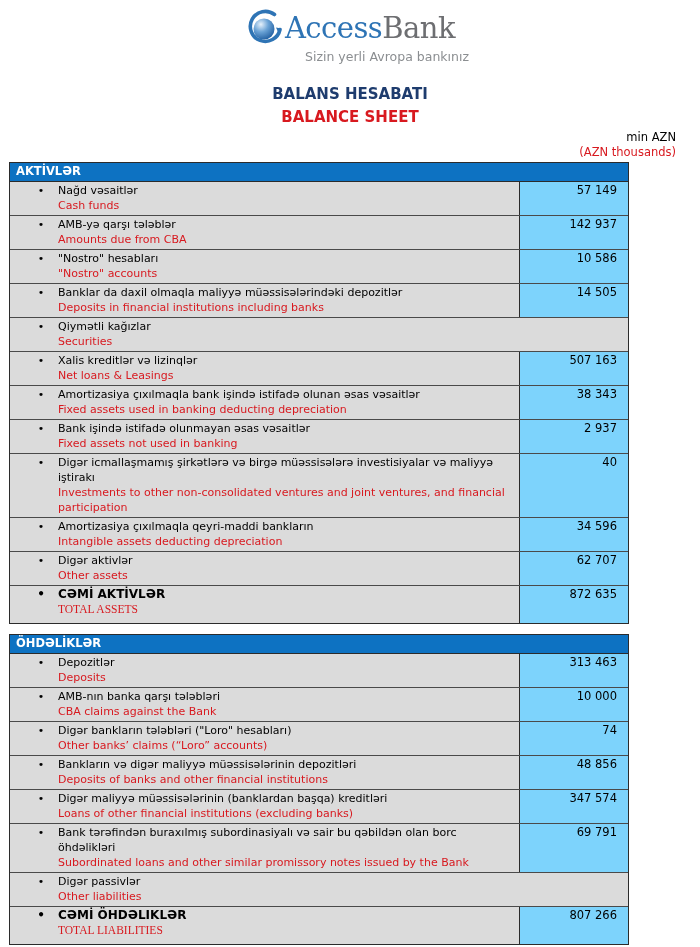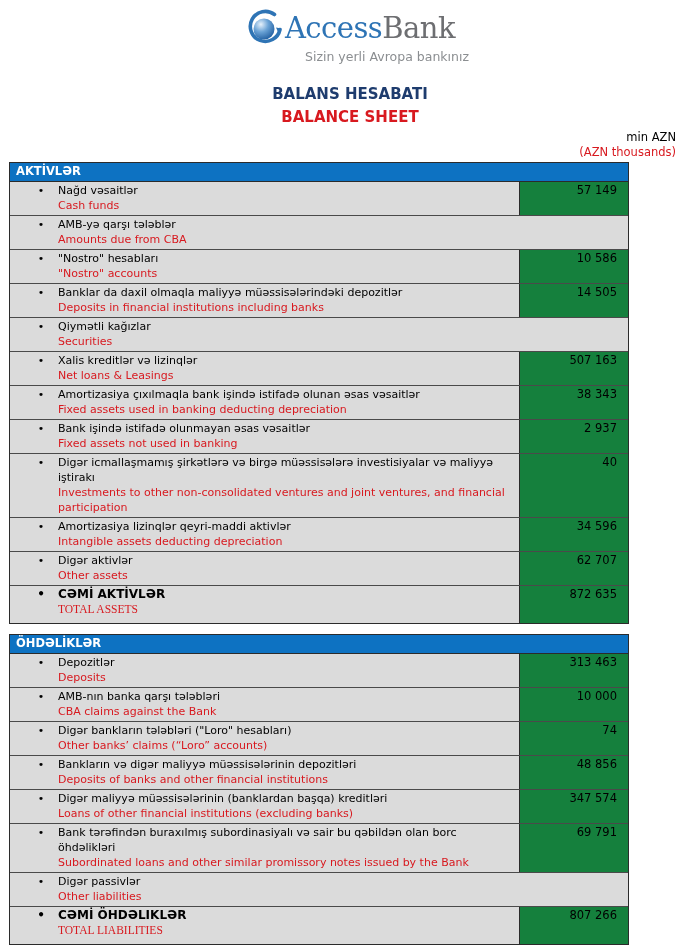--- a/index.html
+++ b/index.html
@@ -37,21 +37,21 @@
   }
   .rows{border:1px solid #2b2b2b;}
   .row{display:flex;border-top:1px solid #4a4a4a;}
   .row:first-child{border-top:none;}
   .cell-label{flex:1;background:var(--row-gray);padding:1px 4px 2px 14px;min-width:0;}
   .az-line{display:flex;font-size:11px;line-height:15px;}
   .bullet{flex:0 0 34px;text-align:center;font-size:11px;}
   .az-text{flex:1;min-width:0;}
   .en-line{margin-left:34px;color:var(--accent-red);font-size:11px;line-height:15px;}
   .cell-value{
-    flex:0 0 97px;background:#15803d;border-left:1px solid #2b2b2b;
+    flex:0 0 97px;background:#7dd3fc;border-left:1px solid #2b2b2b;
     text-align:right;padding:1px 11px 0 0;font-size:11.5px;line-height:15px;
   }
   .row.total .cell-label{padding-bottom:6px;}
   .row.total .az-text,.row.total .bullet{font-weight:bold;font-size:12px;}
   .row.total .en-line{font-size:11.5px;font-family:Liberation Serif, serif;}
 </style>
 </head>
 <body>
 
 <div class="page">
@@ -95,20 +95,21 @@
     <div class="cell-value">57 149</div>
   </div>
         <div class="row">
     <div class="cell-label">
       <div class="az-line">
         <span class="bullet">•</span>
         <span class="az-text">AMB-yə qarşı tələblər</span>
       </div>
       <div class="en-line">Amounts due from CBA</div>
     </div>
+    <div class="cell-value">142 937</div>
   </div>
         <div class="row">
     <div class="cell-label">
       <div class="az-line">
         <span class="bullet">•</span>
         <span class="az-text">"Nostro" hesabları</span>
       </div>
       <div class="en-line">"Nostro" accounts</div>
     </div>
     <div class="cell-value">10 586</div>
@@ -169,21 +170,21 @@
         <span class="az-text">Digər icmallaşmamış şirkətlərə və birgə müəssisələrə investisiyalar və maliyyə iştirakı</span>
       </div>
       <div class="en-line">Investments to other non-consolidated ventures and joint ventures, and financial participation</div>
     </div>
     <div class="cell-value">40</div>
   </div>
         <div class="row">
     <div class="cell-label">
       <div class="az-line">
         <span class="bullet">•</span>
-        <span class="az-text">Amortizasiya lizinqlər qeyri-maddi aktivlər</span>
+        <span class="az-text">Amortizasiya çıxılmaqla qeyri-maddi bankların</span>
       </div>
       <div class="en-line">Intangible assets deducting depreciation</div>
     </div>
     <div class="cell-value">34 596</div>
   </div>
         <div class="row">
     <div class="cell-label">
       <div class="az-line">
         <span class="bullet">•</span>
         <span class="az-text">Digər aktivlər</span>

